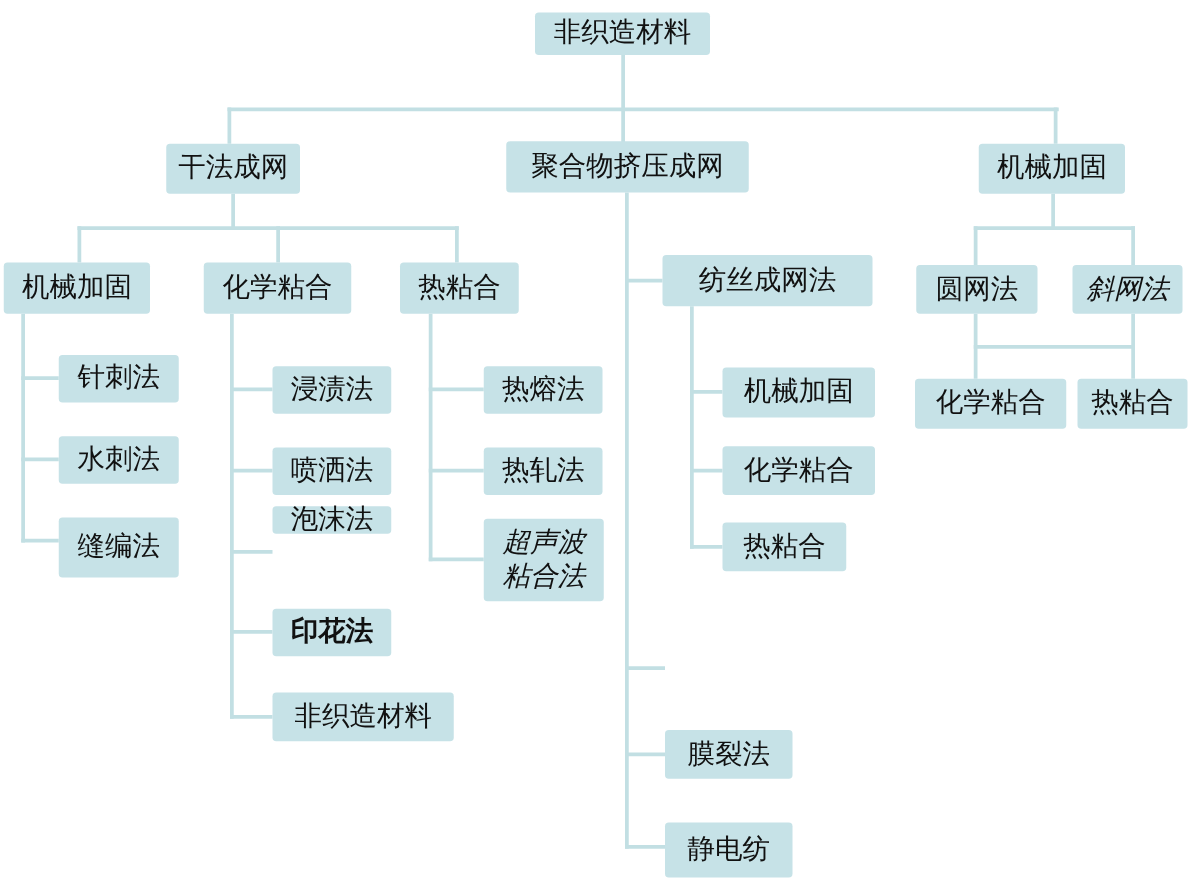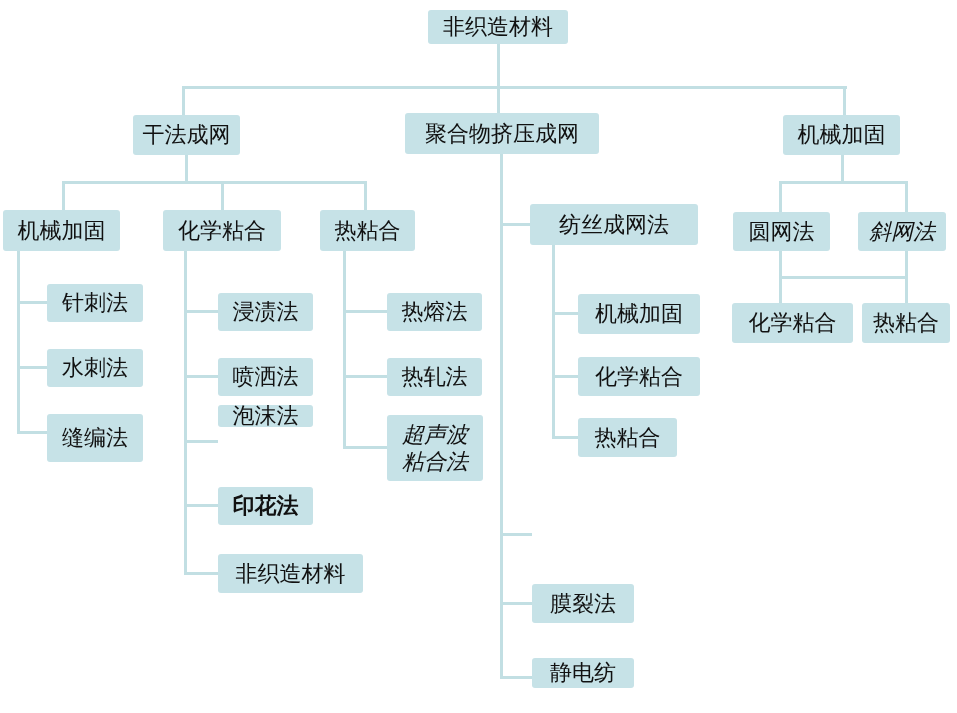--- a/index.html
+++ b/index.html
@@ -101,18 +101,18 @@
       <div>
         <span class="nline">超声波</span>
         <span class="nline">粘合法</span>
       </div>
     </div>
     <div class="node" style="left: 530px; top: 204px; width: 168px; height: 41px;">纺丝成网法</div>
     <div class="node" style="left: 578px; top: 294px; width: 122px; height: 40px;">机械加固</div>
     <div class="node" style="left: 578px; top: 357px; width: 122px; height: 39px;">化学粘合</div>
     <div class="node" style="left: 578px; top: 418px; width: 99px; height: 39px;">热粘合</div>
     <div class="node" style="left: 532px; top: 584px; width: 102px; height: 39px;">膜裂法</div>
-    <div class="node" style="left: 532px; top: 658px; width: 102px; height: 30px;">静电纺</div>
+    <div class="node" style="left: 532px; top: 658px; width: 102px; height: 44px;">静电纺</div>
     <div class="node" style="left: 733px; top: 212px; width: 97px; height: 39px;">圆网法</div>
     <div class="node" style="left: 858px; top: 212px; width: 88px; height: 39px; font-style: italic;">斜网法</div>
     <div class="node" style="left: 732px; top: 303px; width: 121px; height: 40px;">化学粘合</div>
     <div class="node" style="left: 862px; top: 303px; width: 88px; height: 40px;">热粘合</div>
   </div>
 
 </body></html>

